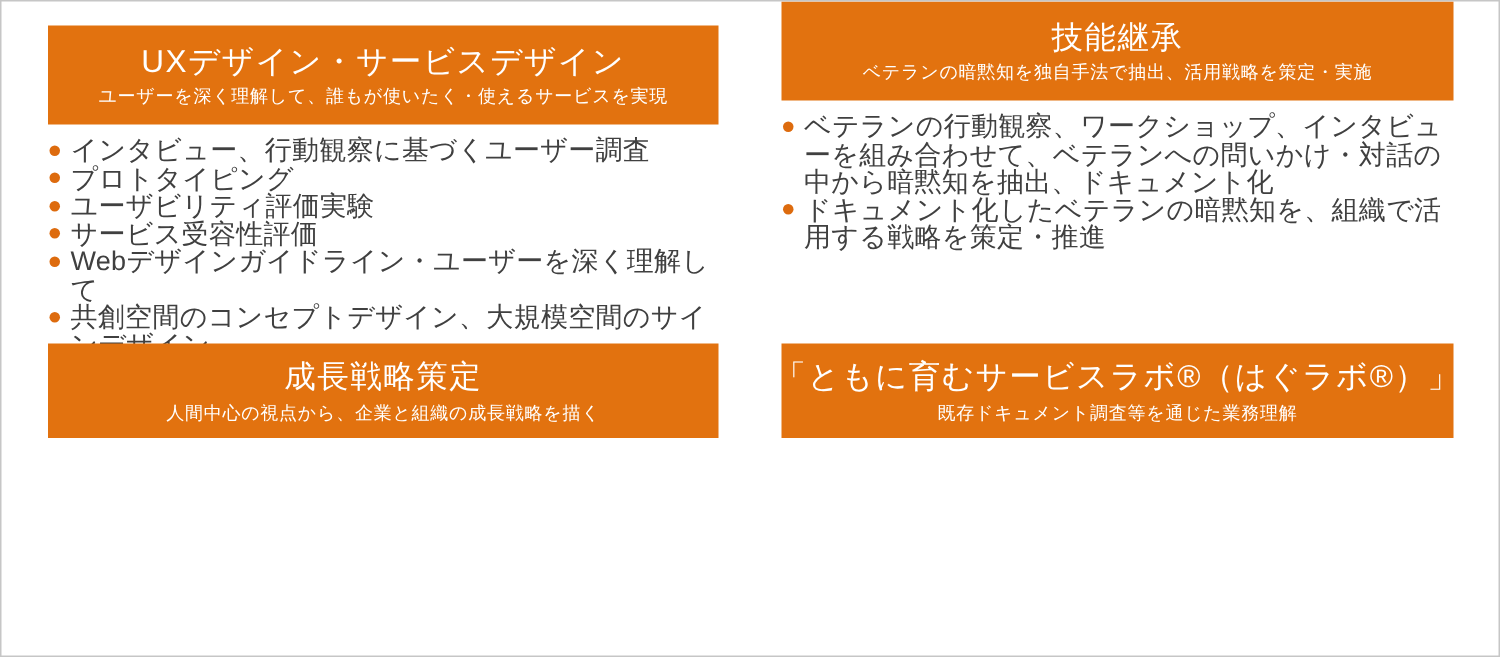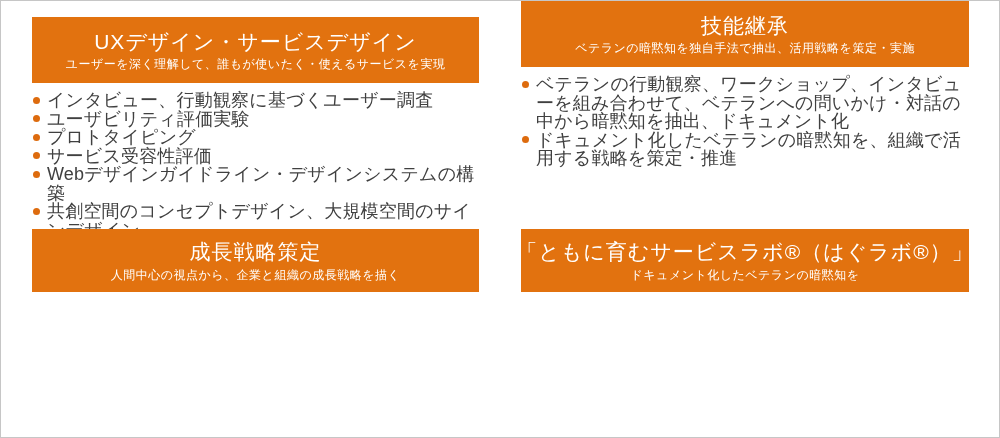--- a/index.html
+++ b/index.html
@@ -84,24 +84,24 @@
 
 <div class="page">
 
   <section class="panel row1" style="left:31px; top:16px; width:447px;">
     <header class="panel-header">
       <h2 class="panel-title">UXデザイン・サービスデザイン</h2>
       <p class="panel-subtitle">ユーザーを深く理解して、誰もが使いたく・使えるサービスを実現</p>
     </header>
     <ul class="bullets">
         <li>インタビュー、行動観察に基づくユーザー調査</li>
+        <li>プロトタイピング</li>
         <li>ユーザビリティ評価実験</li>
-        <li>プロトタイピング</li>
         <li>サービス受容性評価</li>
-        <li>Webデザインガイドライン・デザインシステムの構築</li>
+        <li>Webデザインガイドライン・ユーザーを深く理解して</li>
         <li>共創空間のコンセプトデザイン、大規模空間のサインデザイン</li>
       </ul>
   </section>
 
   <section class="panel row1" style="left:520px; top:0; width:448px;">
     <header class="panel-header">
       <h2 class="panel-title">技能継承</h2>
       <p class="panel-subtitle">ベテランの暗黙知を独自手法で抽出、活用戦略を策定・実施</p>
     </header>
     <ul class="bullets">
@@ -113,17 +113,17 @@
   <section class="panel row2" style="left:31px; top:228px; width:447px;">
     <header class="panel-header">
       <h2 class="panel-title">成長戦略策定</h2>
       <p class="panel-subtitle">人間中心の視点から、企業と組織の成長戦略を描く</p>
     </header>
   </section>
 
   <section class="panel row2" style="left:520px; top:228px; width:448px;">
     <header class="panel-header">
       <h2 class="panel-title">「ともに育むサービスラボ®（はぐラボ®）」</h2>
-      <p class="panel-subtitle">ドキュメント化したベテランの暗黙知を</p>
+      <p class="panel-subtitle">既存ドキュメント調査等を通じた業務理解</p>
     </header>
   </section>
 
 </div>
 
 </body></html>

